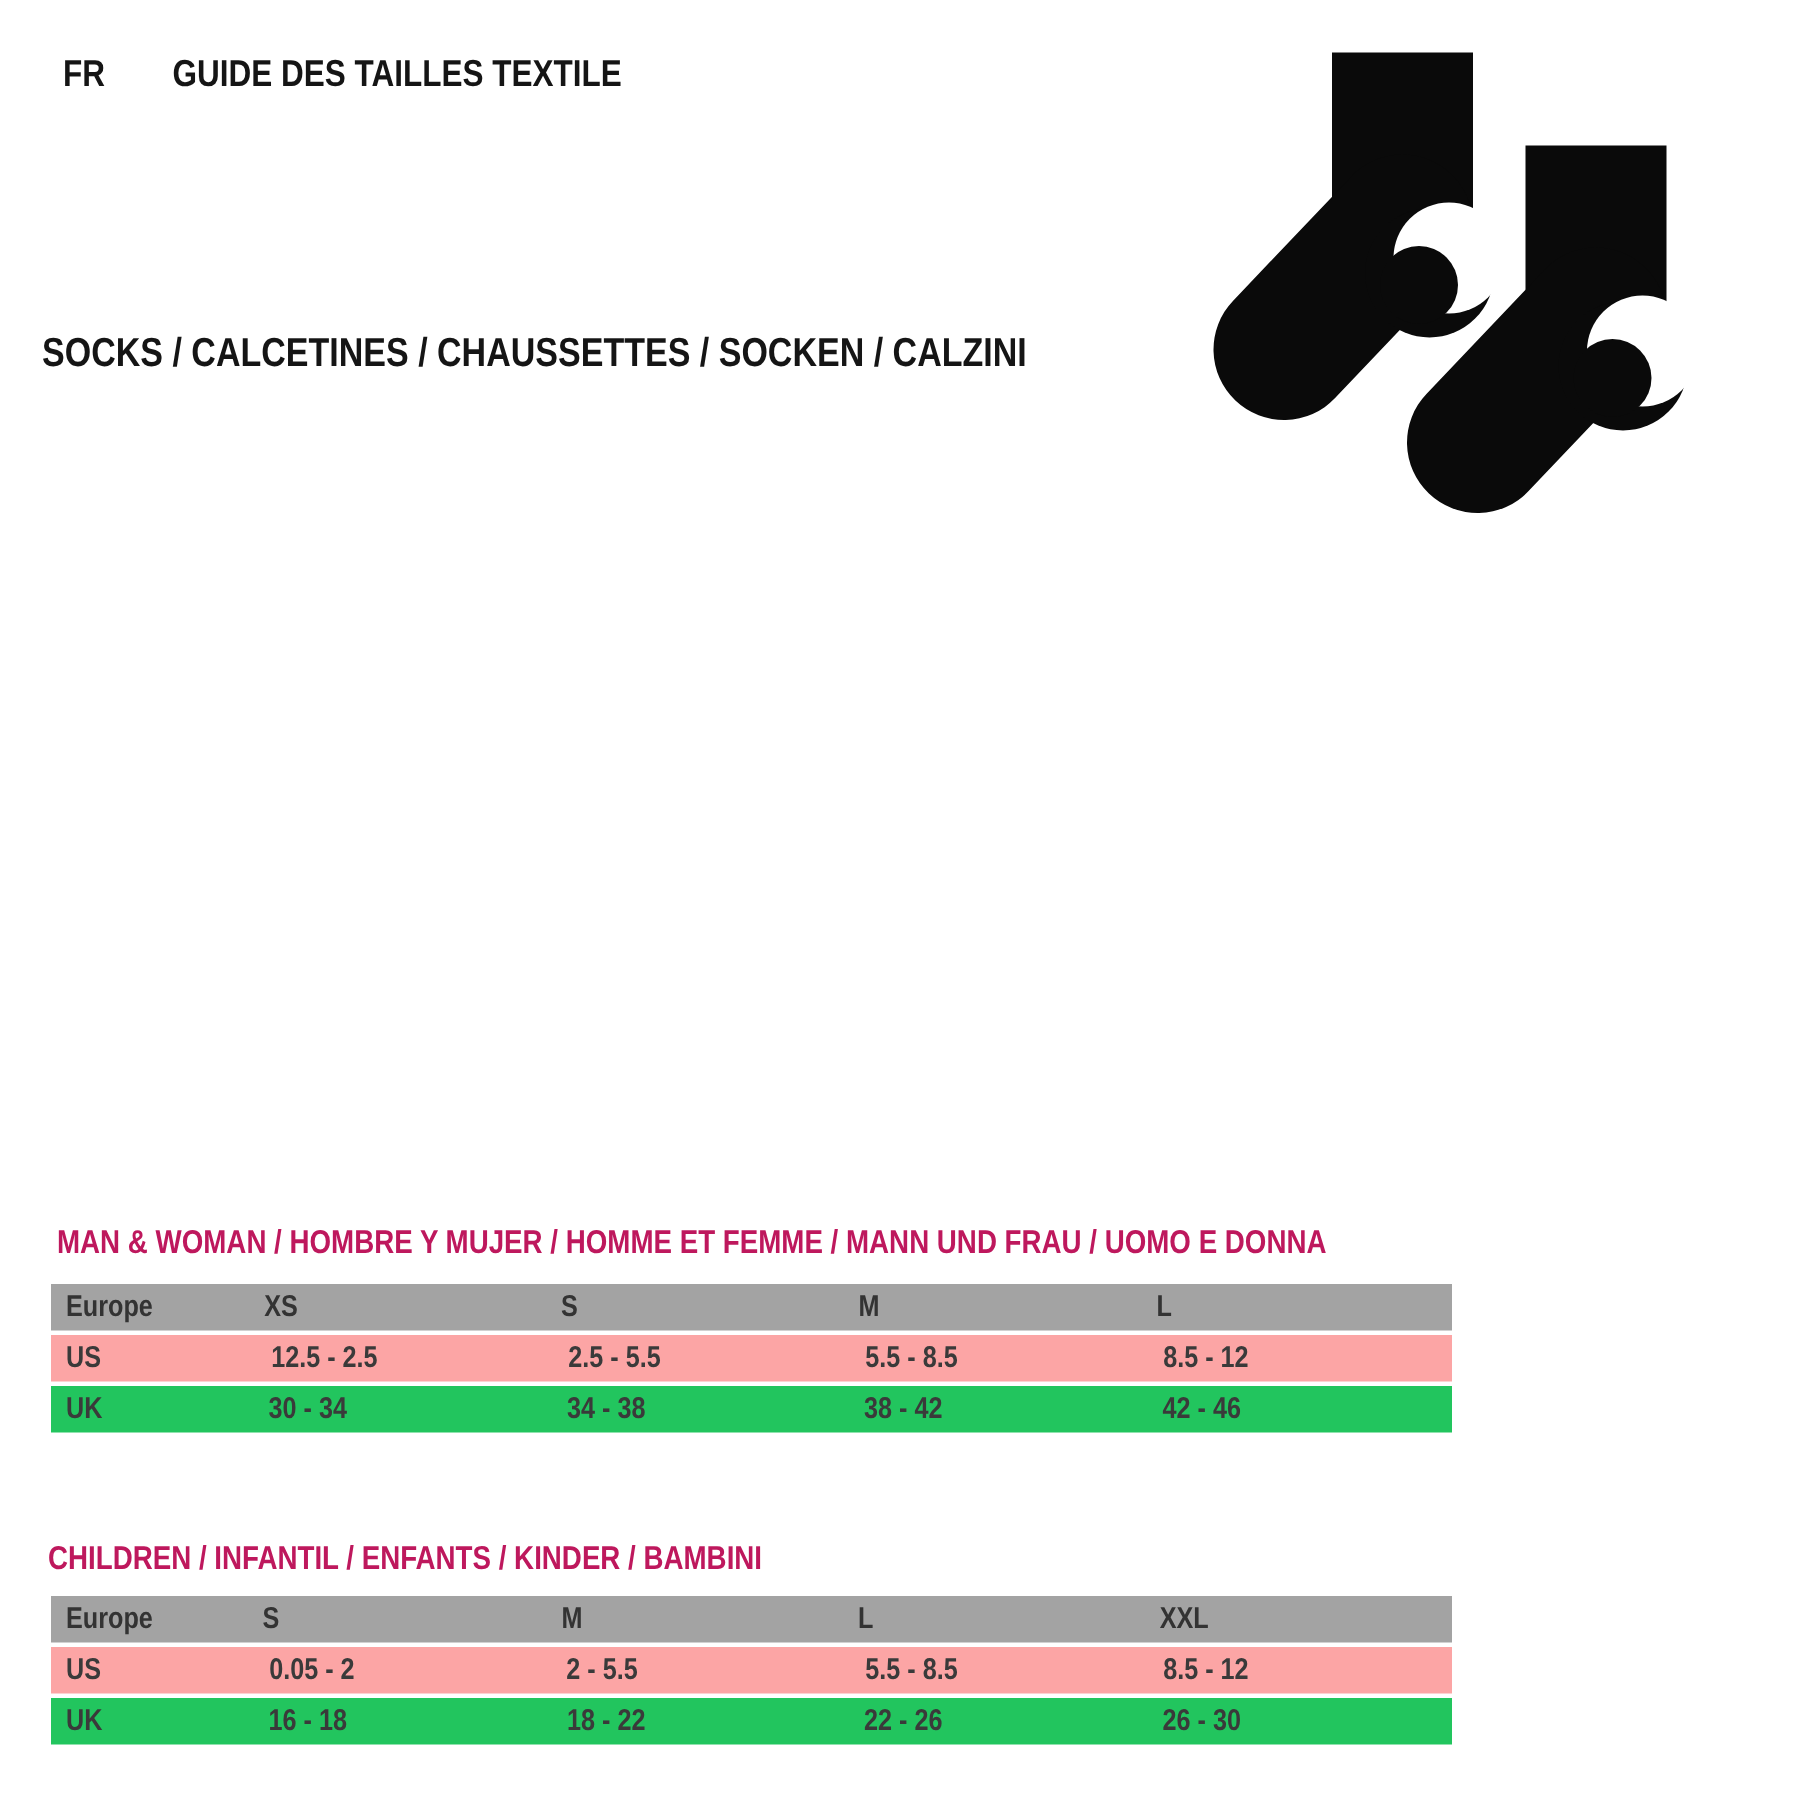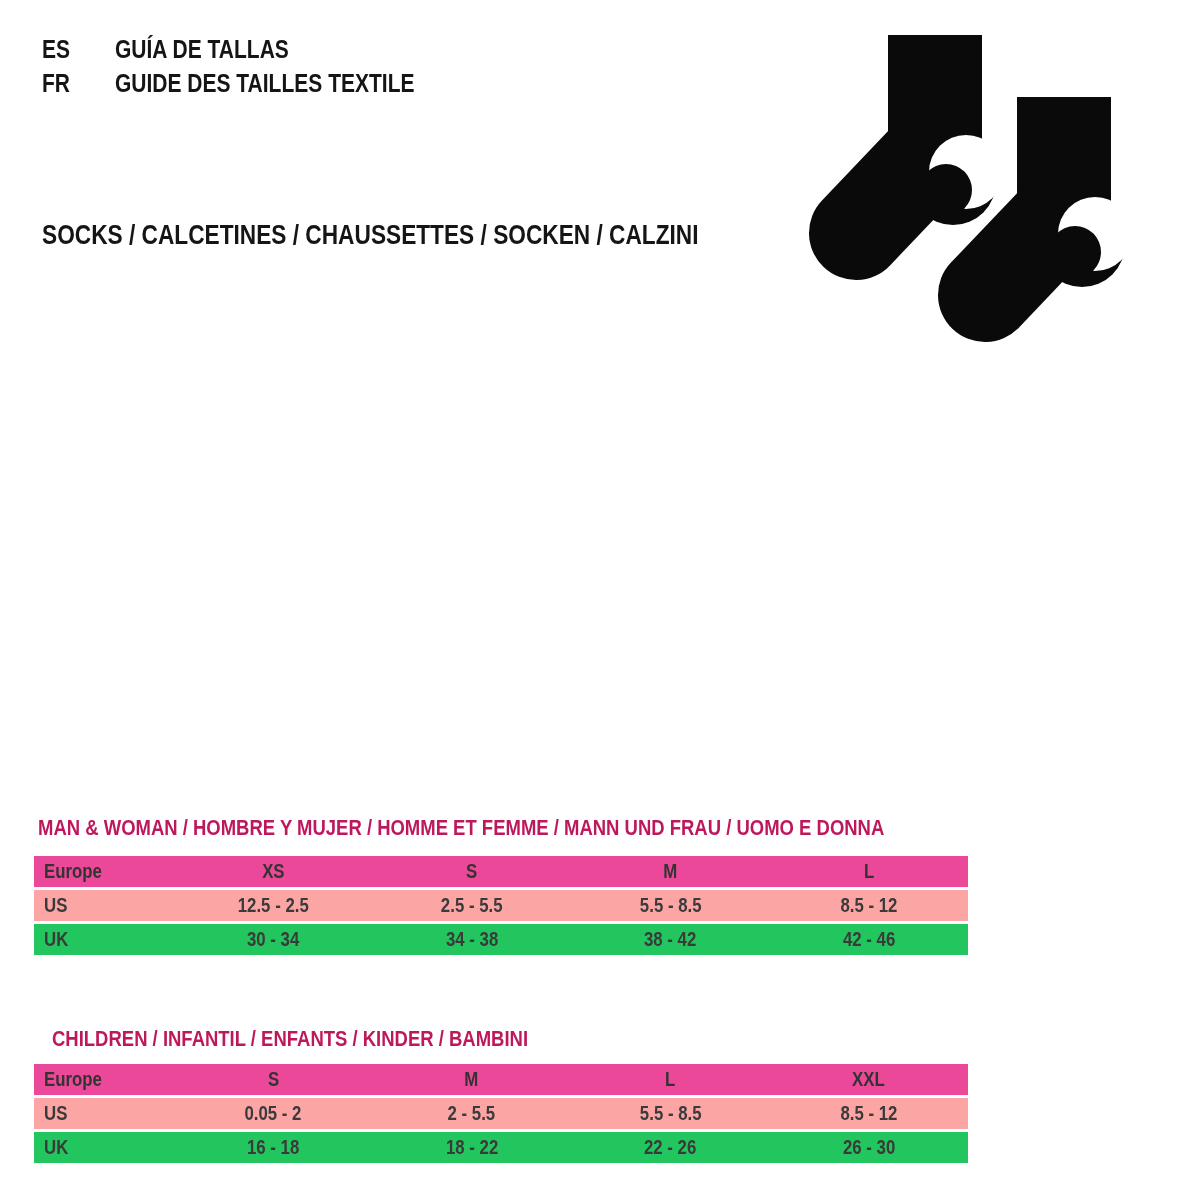--- a/index.html
+++ b/index.html
@@ -9,50 +9,46 @@
   }
   .abs{position:absolute;}
   .cond{display:inline-block;transform:scaleX(0.84);transform-origin:0 50%;white-space:nowrap;}
   .cond-c{display:inline-block;transform:scaleX(0.84);transform-origin:50% 50%;white-space:nowrap;}
 
   
   .lang-list{left:42px;top:32px;}
   .lang-row{display:flex;height:34px;align-items:center;font-size:25px;font-weight:700;color:#151515;}
   .lang-code{width:73px;flex:0 0 73px;}
   
-  .product-line{left:42px;top:220px;font-size:27px;font-weight:700;color:#151515;}
+  .product-line{left:28px;top:220px;font-size:27px;font-weight:700;color:#151515;}
 
   
   .socks-art{left:800px;top:22px;width:330px;height:330px;}
 
   
   .section-title{font-size:22px;font-weight:700;color:#be185d;}
   .title-adult{left:38px;top:815px;}
-  .title-children{left:52px;top:1026px;}
+  .title-children{left:32px;top:1026px;}
 
   
   .size-table{left:34px;width:934px;}
   .table-adult{top:856px;}
   .table-children{top:1064px;}
   .trow{display:flex;height:31px;align-items:center;margin-bottom:3px;
         font-size:20px;font-weight:700;color:#3a3a3a;}
-  .trow.head{background:#ec4899;color:#333;}
+  .trow.head{background:#a3a3a3;color:#333;}
   .trow.r-even{background:#fca5a5;}
   .trow.r-odd{background:#22c55e;}
-  .tcell{flex:1 1 0;text-align:center;display:flex;justify-content:center;align-items:center;}
+  .tcell{flex:1 1 0;text-align:center;display:flex;align-items:center;}
   .tcell.first{flex:0 0 140px;justify-content:flex-start;padding-left:10px;box-sizing:border-box;}
 </style>
 </head>
 <body>
 
 <div class="abs lang-list">
-  <div class="lang-row">
-    <span class="lang-code"><span class="cond">ES</span></span>
-    <span class="cond">GUÍA DE TALLAS</span>
-  </div>
   <div class="lang-row">
     <span class="lang-code"><span class="cond">FR</span></span>
     <span class="cond">GUIDE DES TAILLES TEXTILE</span>
   </div>
 </div>
 
 <div class="abs product-line">
   <span class="cond">SOCKS / CALCETINES / CHAUSSETTES / SOCKEN / CALZINI</span>
 </div>
 

